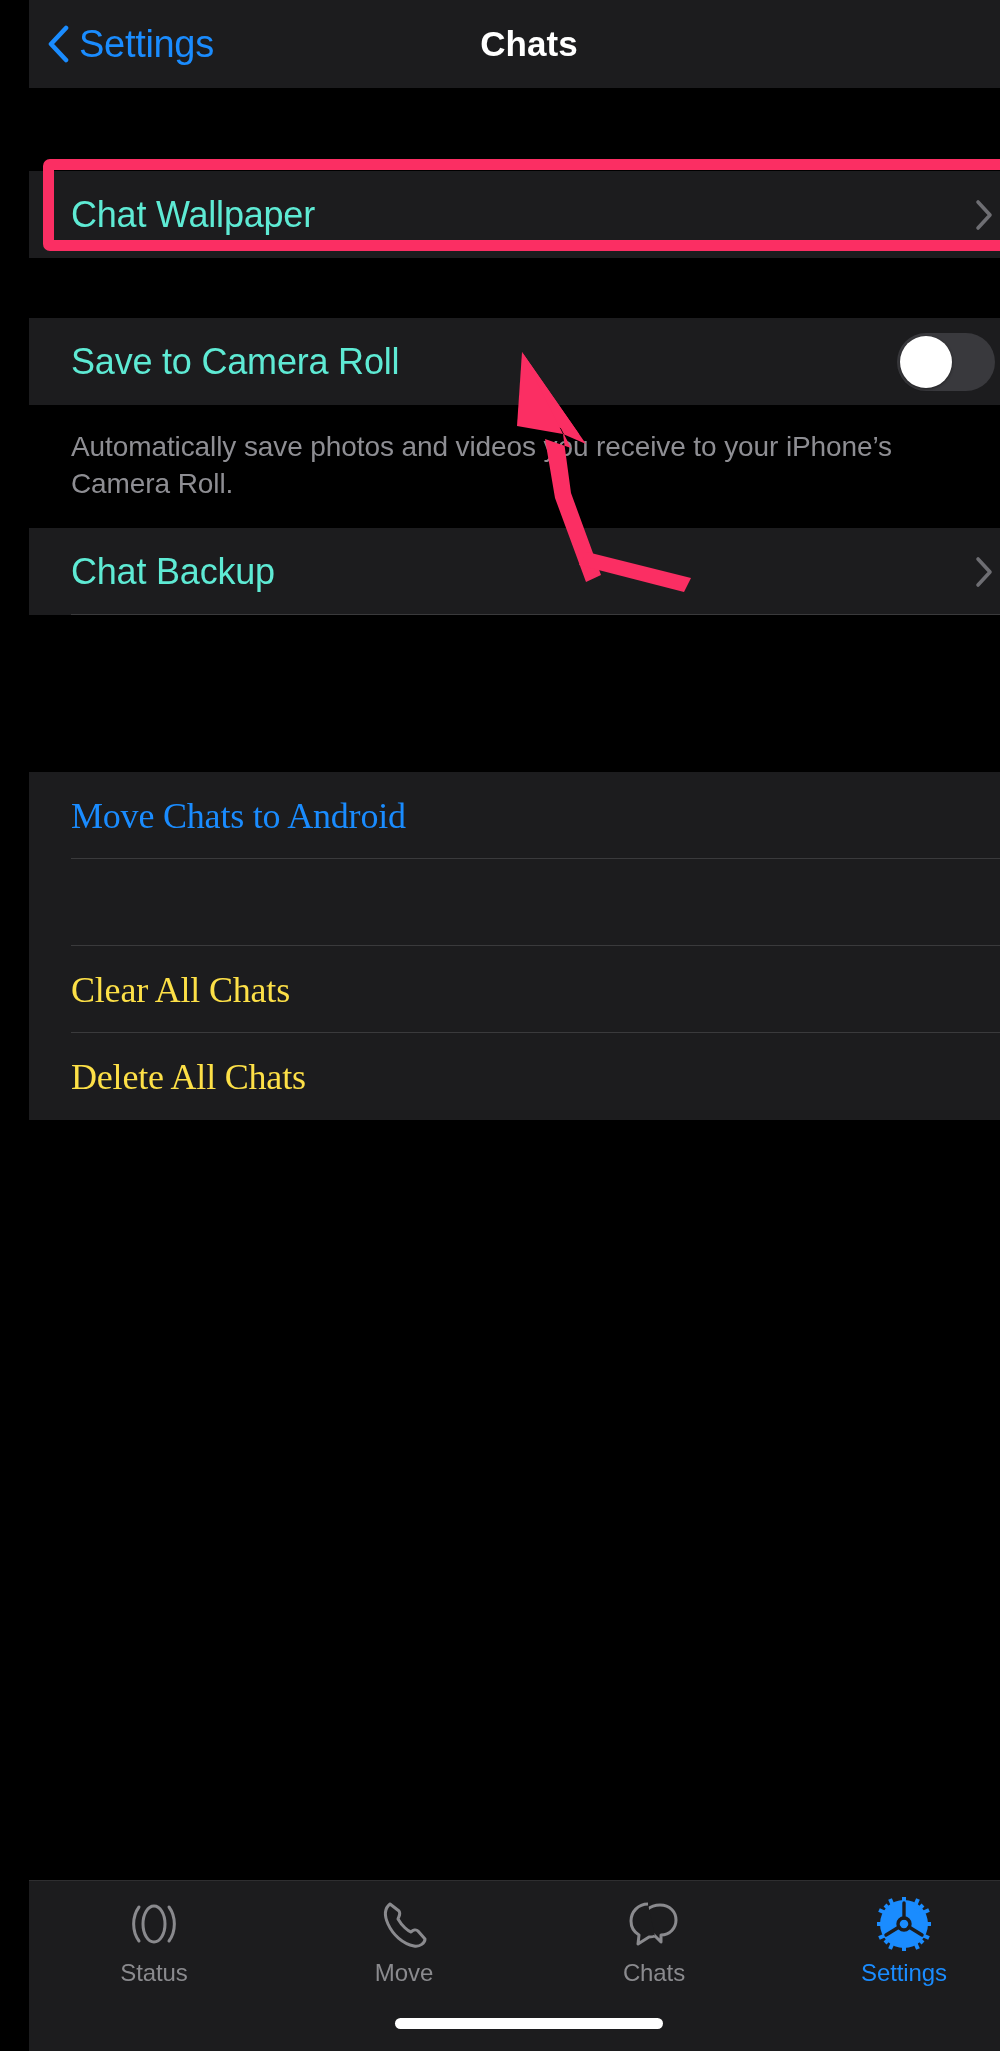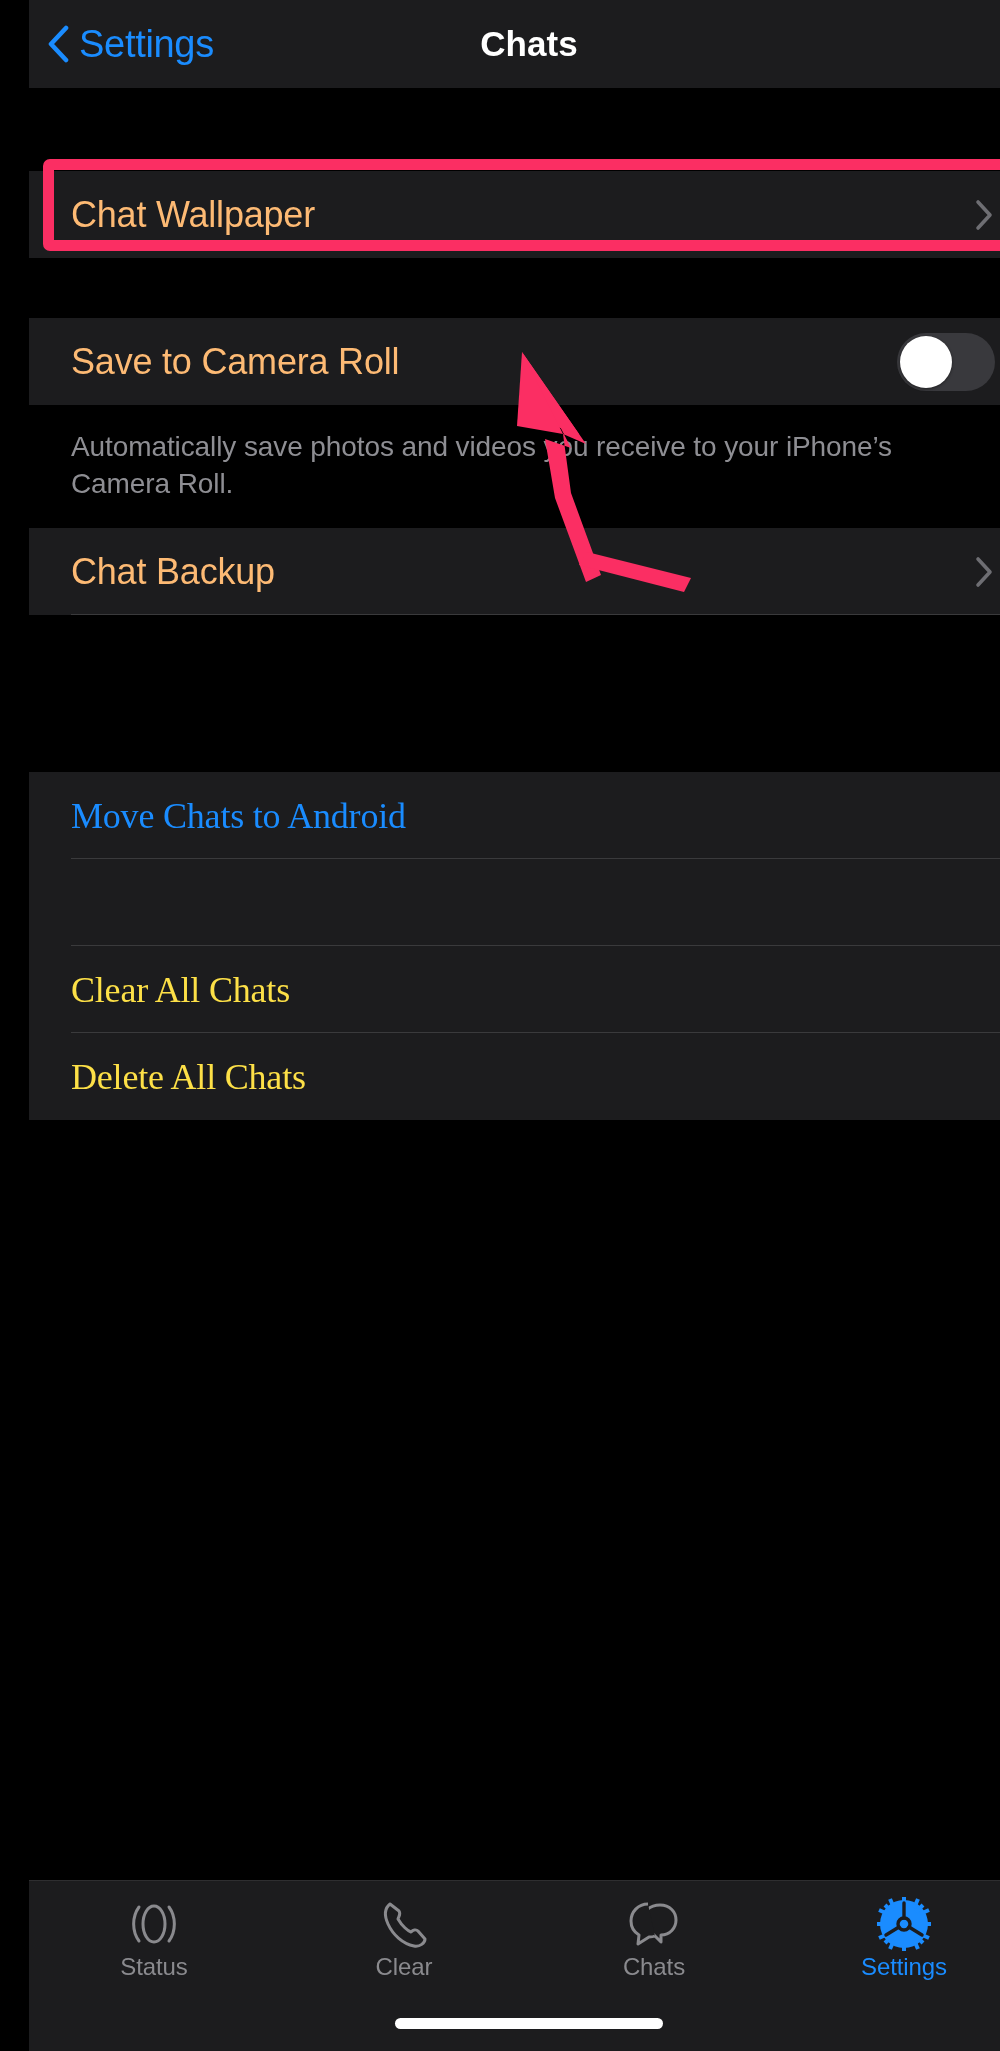--- a/index.html
+++ b/index.html
@@ -49,21 +49,21 @@
     background: #1c1c1e;
   }
   .row {
     position: relative;
     width: 1000px; height: 87px;
     display: flex; align-items: center;
     padding: 0 42px;
     background: #1c1c1e;
   }
   .row-label {
-    font-size: 36px; color: #fdba74;
+    font-size: 36px; color: #5eead4;
     letter-spacing: -0.2px;
   }
   .row-label.blue { color: #1a8cff; }
   .row-label.red  { color: #fde047; }
   .sep {
     position: absolute; left: 42px; right: 0; bottom: 0;
     height: 1px; background: #3a3a3c;
   }
   .chev-right {
     position: absolute; right: 36px; top: 50%;
@@ -117,21 +117,21 @@
     position: absolute; left: 0; bottom: 0;
     width: 1000px; height: 171px;
     background: #1c1c1e;
     border-top: 1px solid #2e2e30;
     display: flex; align-items: flex-start;
   }
   .tab {
     flex: 1 1 20%;
     display: flex; flex-direction: column;
     align-items: center; justify-content: flex-start;
-    padding-top: 14px; 
+    padding-top: 14px; gap: 6px;
     cursor: pointer;
   }
   .tab-icon { width: 58px; height: 58px; display: block; }
   .tab-label {
     font-size: 24px; color: #8a8a8e; letter-spacing: -0.1px;
   }
   .tab.active .tab-label { color: #1a8cff; }
   .home-indicator {
     position: absolute; left: 50%; bottom: 22px;
     transform: translateX(-50%);
@@ -230,21 +230,21 @@
         <path d="M44 12 A22 26 0 0 1 44 46" fill="none" stroke="#8a8a8e" stroke-width="3" stroke-linecap="round"></path>
       </svg>
       <span class="tab-label">Status</span>
     </div>
 
     <div class="tab">
       <svg class="tab-icon" viewBox="0 0 58 58">
         <path d="M15 9 C10 13 9 20 13 29 C18 40 28 49 39 51 C45 52 50 48 50 44
                  L43 36 C41 34 38 35 36 37 C33 36 27 31 23 24 C24 21 26 19 24 16 Z" fill="none" stroke="#8a8a8e" stroke-width="3" stroke-linejoin="round"></path>
       </svg>
-      <span class="tab-label">Clear</span>
+      <span class="tab-label">Move</span>
     </div>
 
 
     <div class="tab">
       <svg class="tab-icon" viewBox="0 0 58 58">
         <path d="M35 10 C45 10 51 17 51 25 C51 33 45 40 36 40 L36 47 L28 39
                  C21 37 17 31 17 25 C17 17 25 10 35 10 Z" fill="none" stroke="#8a8a8e" stroke-width="3" stroke-linejoin="round"></path>
         <path d="M23 9 C13 9 6 17 6 26 C6 32 9 37 14 40 L13 49 L24 42
                  C26 42 28 42 30 41" fill="#1c1c1e" stroke="#8a8a8e" stroke-width="3" stroke-linejoin="round"></path>
       </svg>

